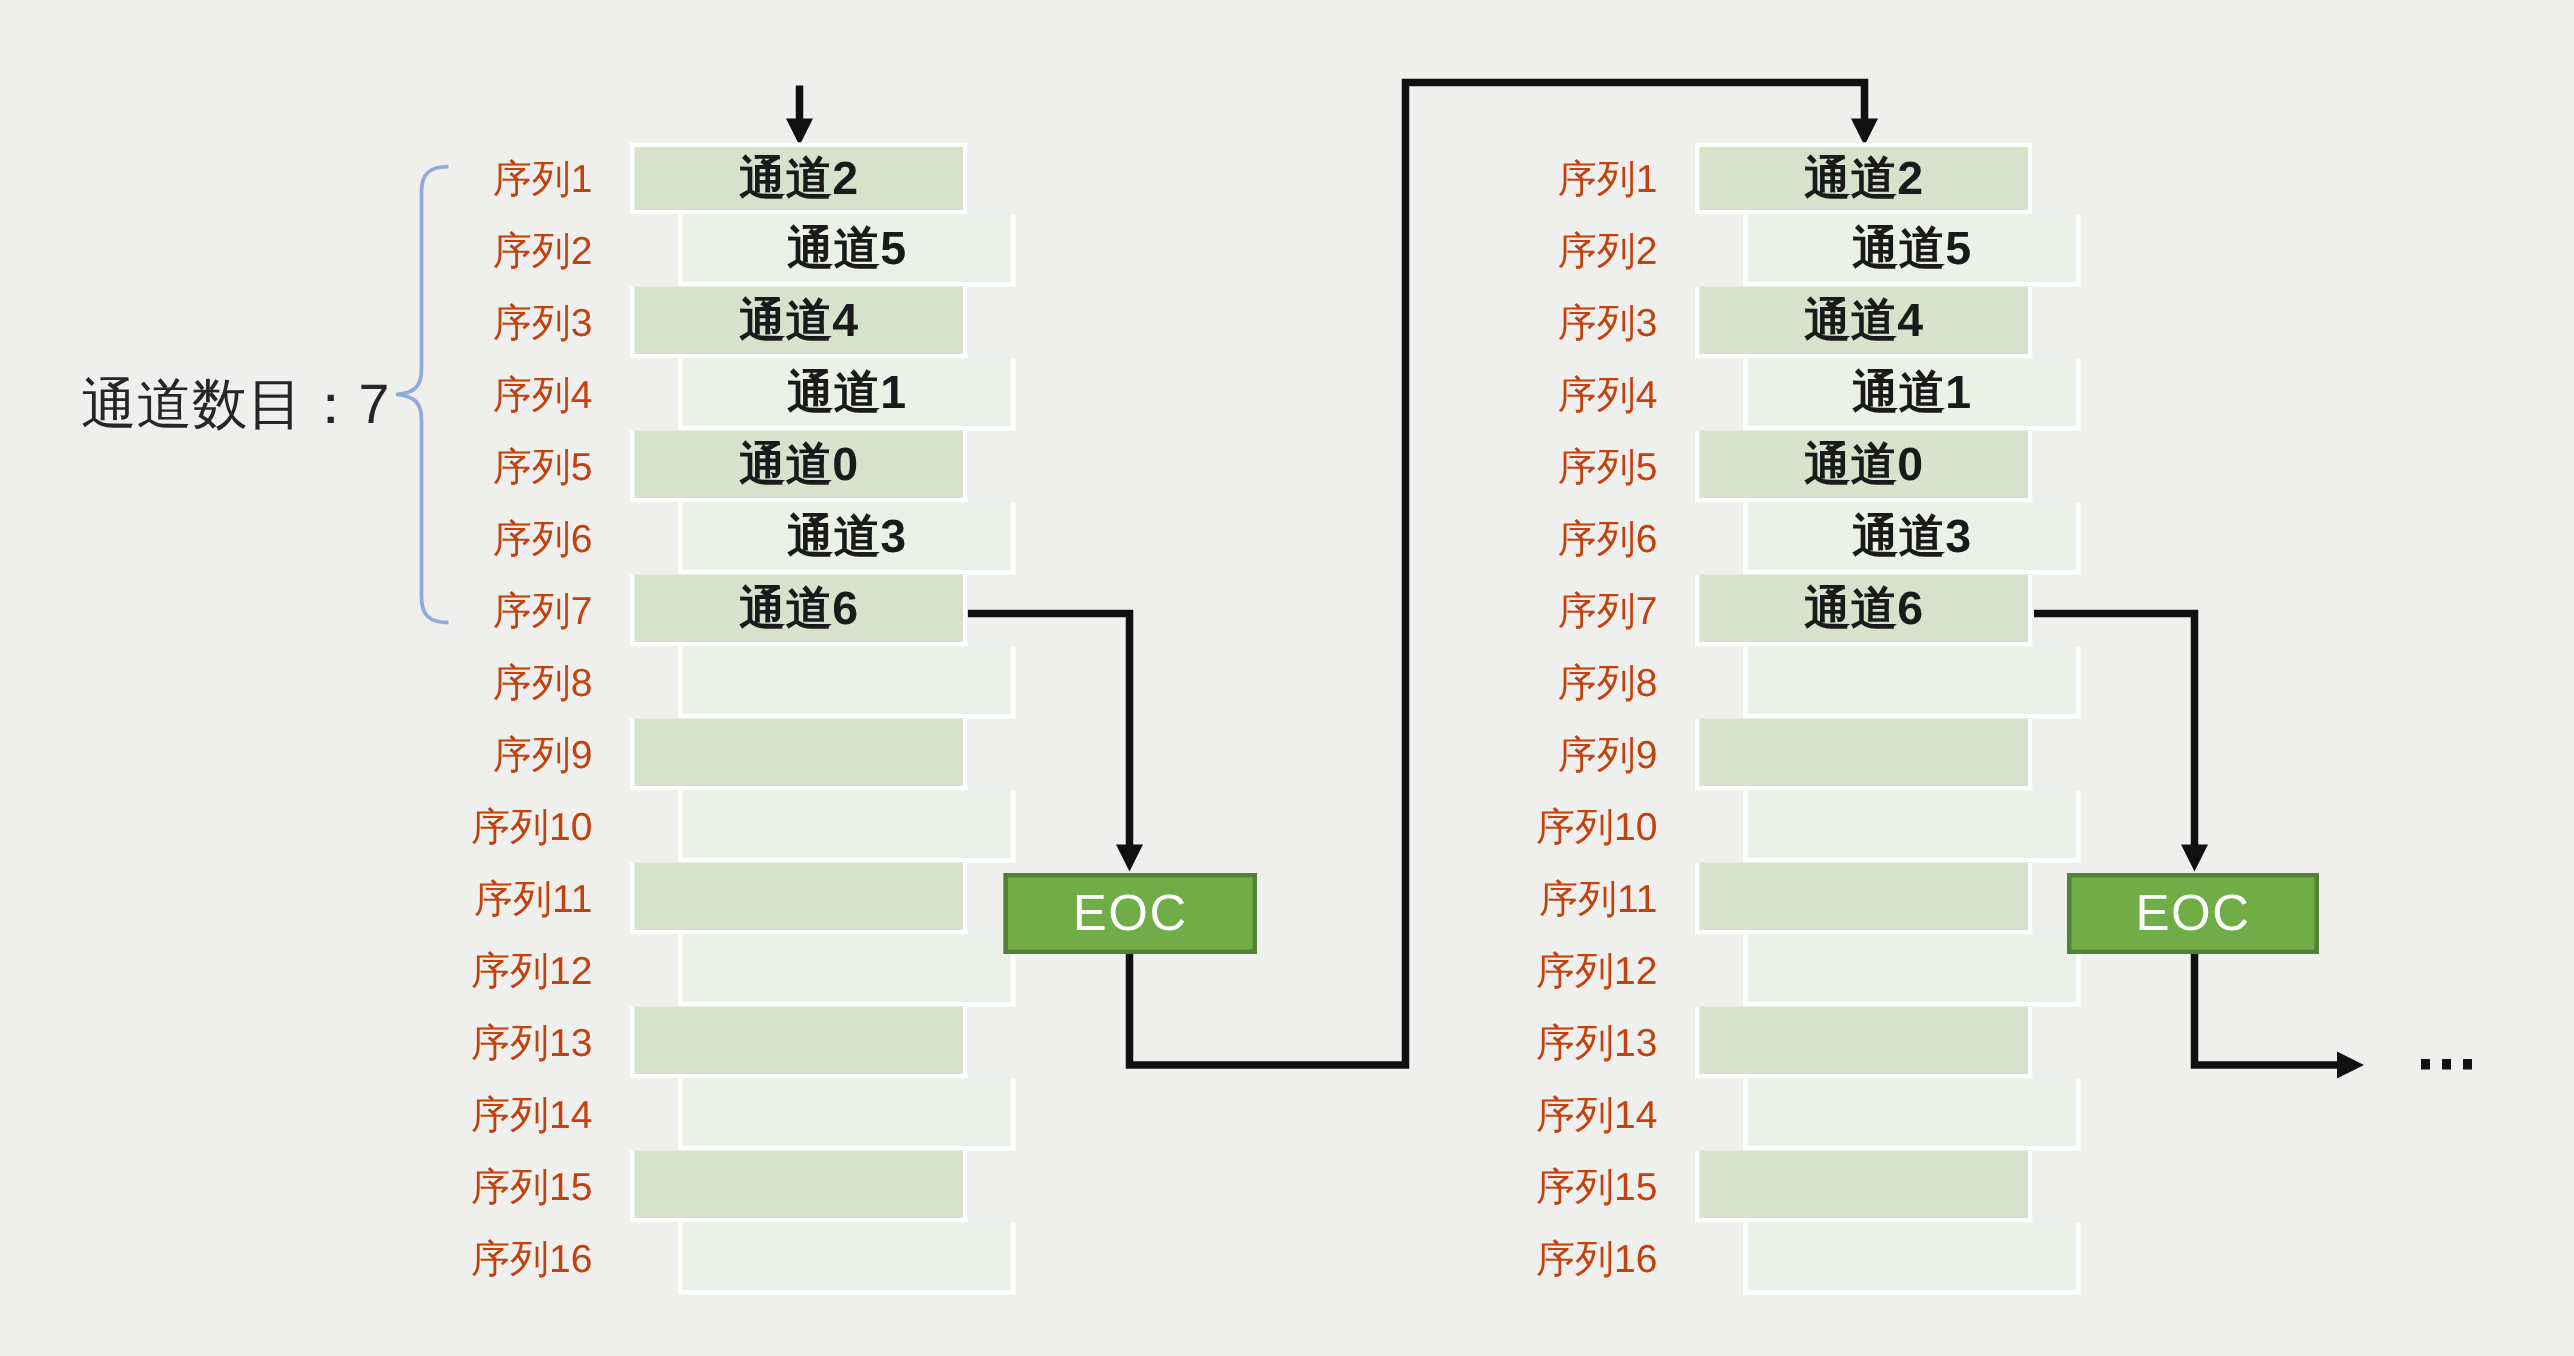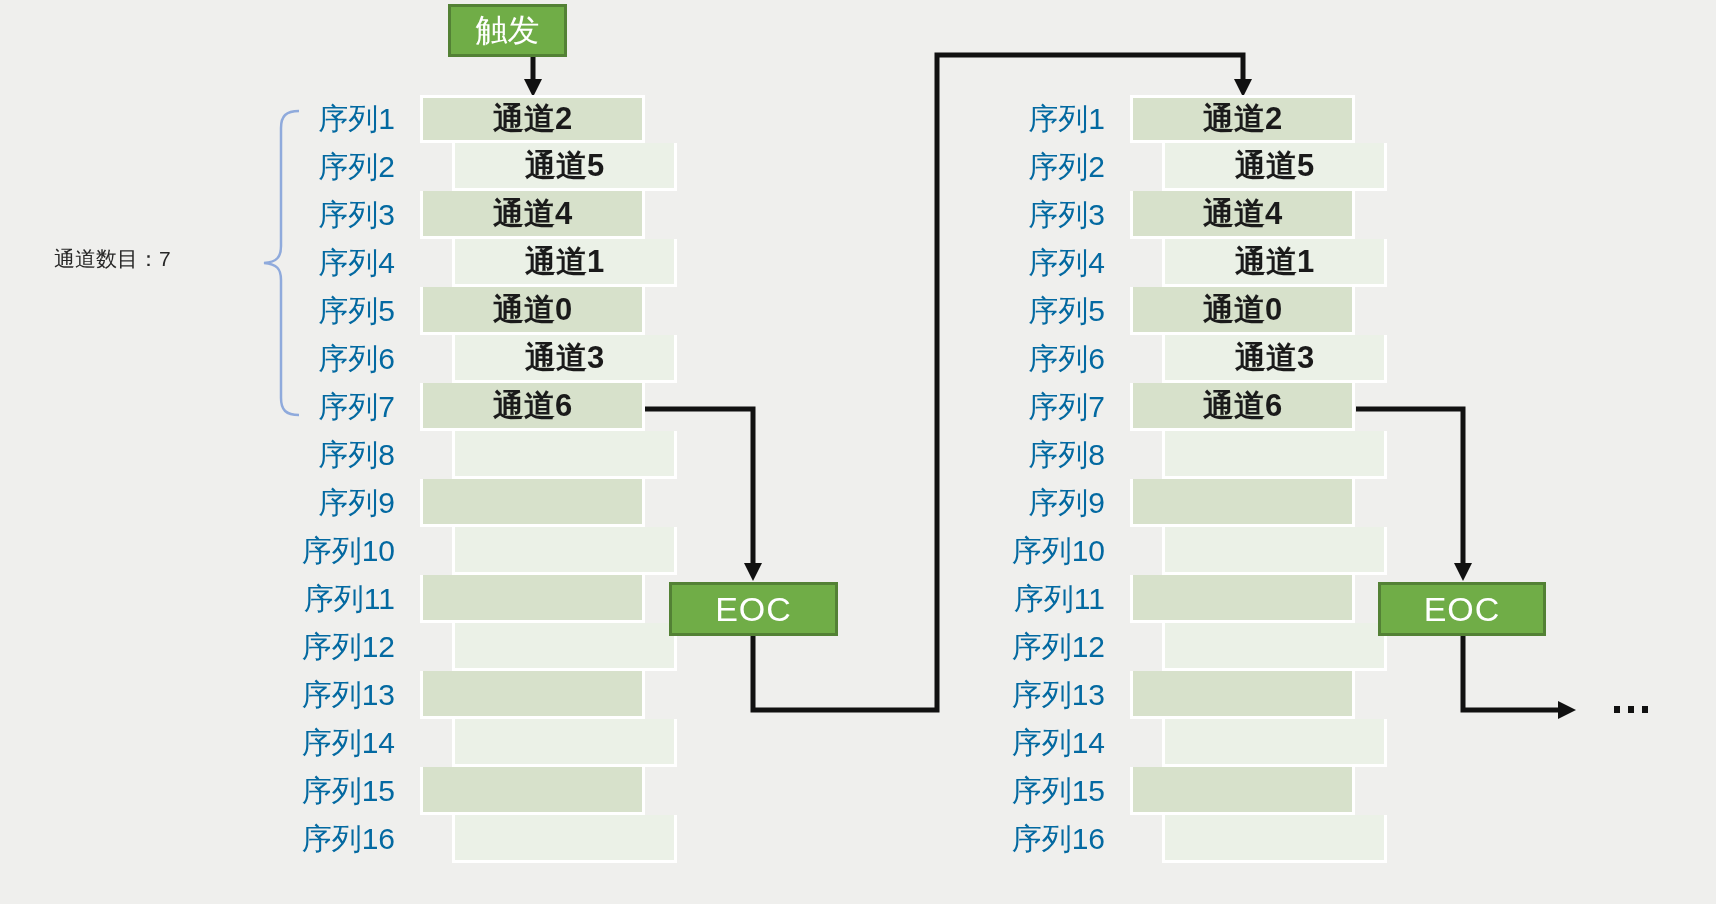--- a/index.html
+++ b/index.html
@@ -27,36 +27,36 @@
   #eoc-box-2  { left:1378px;top:582px; width:168px; height:54px; font-size:34px; letter-spacing:1px; }
 
   
   .seq-table { position:absolute; top:95px; display:flex; flex-direction:column; }
   #seq-table-1 { left:250px; }
   #seq-table-2 { left:960px; }
   .seq-row { display:flex; height:48px; }
   .seq-label {
     width:145px; margin-right:25px;
     display:flex; align-items:center; justify-content:flex-end;
-    font-size:30px; color:#0369a1;
+    font-size:26px; color:#c2410c;
   }
   .channel-cell {
     width:225px; box-sizing:border-box;
     border-left:3px solid #fff; border-right:3px solid #fff; border-bottom:3px solid #fff;
     display:flex; align-items:center; justify-content:center;
     font-size:31px; font-weight:bold; color:#1A1A1A;
   }
   .seq-row:first-child .channel-cell { border-top:3px solid #fff; }
   .channel-cell.dark  { background: var(--row-dark,  #D7E1CB); }
   .channel-cell.light { background: var(--row-light, #EBF1E7); margin-left: 32px; }
 
   
   #channel-count-label {
     position:absolute; left:54px; top:245px;
-    font-size:21px; color:#262626; white-space:nowrap;
+    font-size:37px; color:#262626; white-space:nowrap;
   }
 
   
   #connector-layer { position:absolute; left:0; top:0; width:1716px; height:904px; pointer-events:none; }
   .connector { fill:none; stroke:#111; stroke-width:5; }
   .arrowhead { fill:#111; stroke:none; }
   .brace-path { fill:none; stroke: var(--brace, #8FAADC); stroke-width:2.5; }
 
   
   #ellipsis { position:absolute; left:1614px; top:706px; display:flex; gap:8px; }
@@ -80,23 +80,20 @@
 
     <path class="connector" d="M1356 409 L1463 409 L1463 564"></path>
     <path class="arrowhead" d="M1454 563 L1472 563 L1463 581 Z"></path>
 
     <path class="connector" d="M1463 636 L1463 710 L1559 710"></path>
     <path class="arrowhead" d="M1558 701 L1558 719 L1576 710 Z"></path>
 
     <path class="brace-path" d="M299 111 C286 111 281 116 281 128 L281 246 C281 257 277 262 264 263 C277 264 281 269 281 280 L281 398 C281 410 286 415 299 415"></path>
   </svg>
 
-  <div id="trigger-box" class="flow-box">
-    <span>触发</span>
-  </div>
 
   <div id="channel-count-label">通道数目：7</div>
 
   <div id="seq-table-1" class="seq-table">
       <div class="seq-row">
         <div class="seq-label">序列1</div>
         <div class="channel-cell dark">通道2</div>
       </div>
       <div class="seq-row">
         <div class="seq-label">序列2</div>

